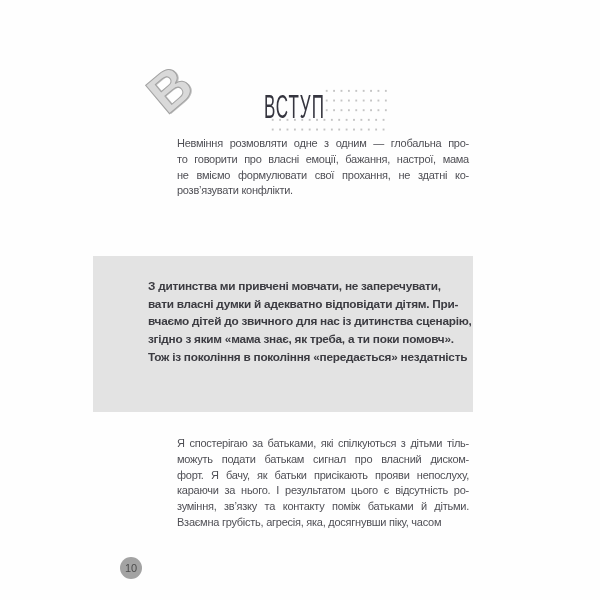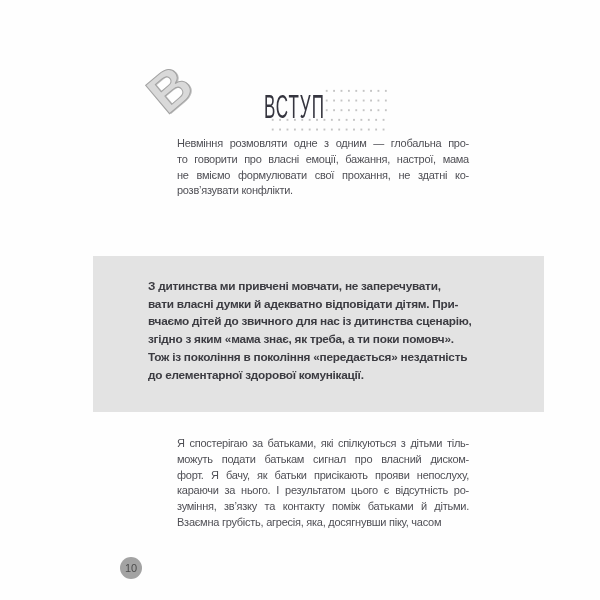--- a/index.html
+++ b/index.html
@@ -51,21 +51,21 @@
   }
   .para-1 { top: 136px; }
   .para-2 { top: 436px; }
   .line { white-space: nowrap; }
   .justified .line { text-align: justify; text-align-last: justify; }
   .justified .line-last { text-align-last: left; }
 
   
   .quote-block {
     position: absolute; left: 93px; top: 256px;
-    width: 451px; height: 156px;
+    width: 380px; height: 156px;
     background: #e3e3e3;
   }
   .quote-text {
     position: absolute; left: 55px; top: 22px;
     width: 345px;
     font-size: 11.8px; font-weight: 700;
     line-height: 17.7px; letter-spacing: -0.25px;
     color: #3b3b41;
   }
 
@@ -97,21 +97,20 @@
       <div class="line line-last">розв’язувати конфлікти.</div>
     </div>
 
   <div class="quote-block">
     <div class="quote-text">
         <div class="line">З дитинства ми привчені мовчати, не заперечувати,</div>
         <div class="line">вати власні думки й адекватно відповідати дітям. При-</div>
         <div class="line">вчаємо дітей до звичного для нас із дитинства сценарію,</div>
         <div class="line">згідно з яким «мама знає, як треба, а ти поки помовч».</div>
         <div class="line">Тож із покоління в покоління «передається» нездатність</div>
-        <div class="line line-last">до елементарної здорової комунікації.</div>
       </div>
   </div>
 
   <div class="para para-2 justified">
       <div class="line">Я спостерігаю за батьками, які спілкуються з дітьми тіль-</div>
       <div class="line">можуть подати батькам сигнал про власний диском-</div>
       <div class="line">форт. Я бачу, як батьки присікають прояви непослуху,</div>
       <div class="line">караючи за нього. І результатом цього є відсутність ро-</div>
       <div class="line">зуміння, зв’язку та контакту поміж батьками й дітьми.</div>
       <div class="line line-last">Взаємна грубість, агресія, яка, досягнувши піку, часом</div>

